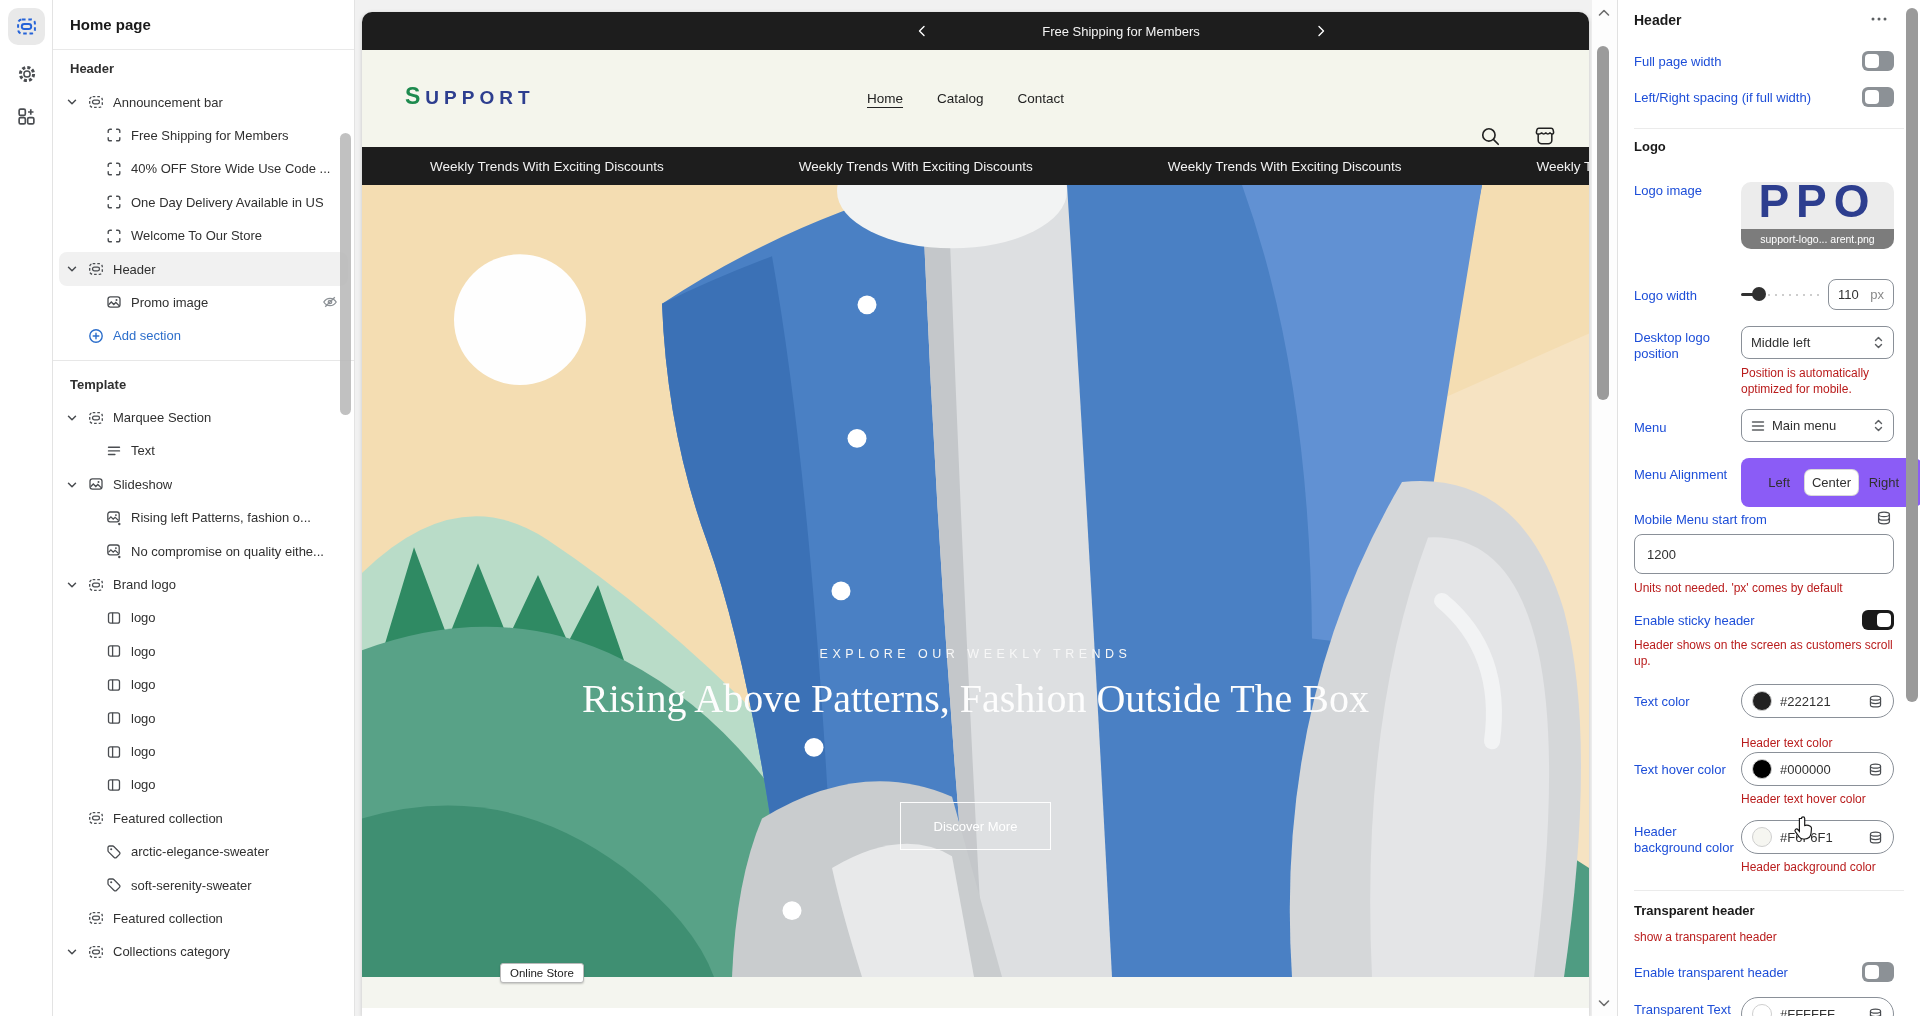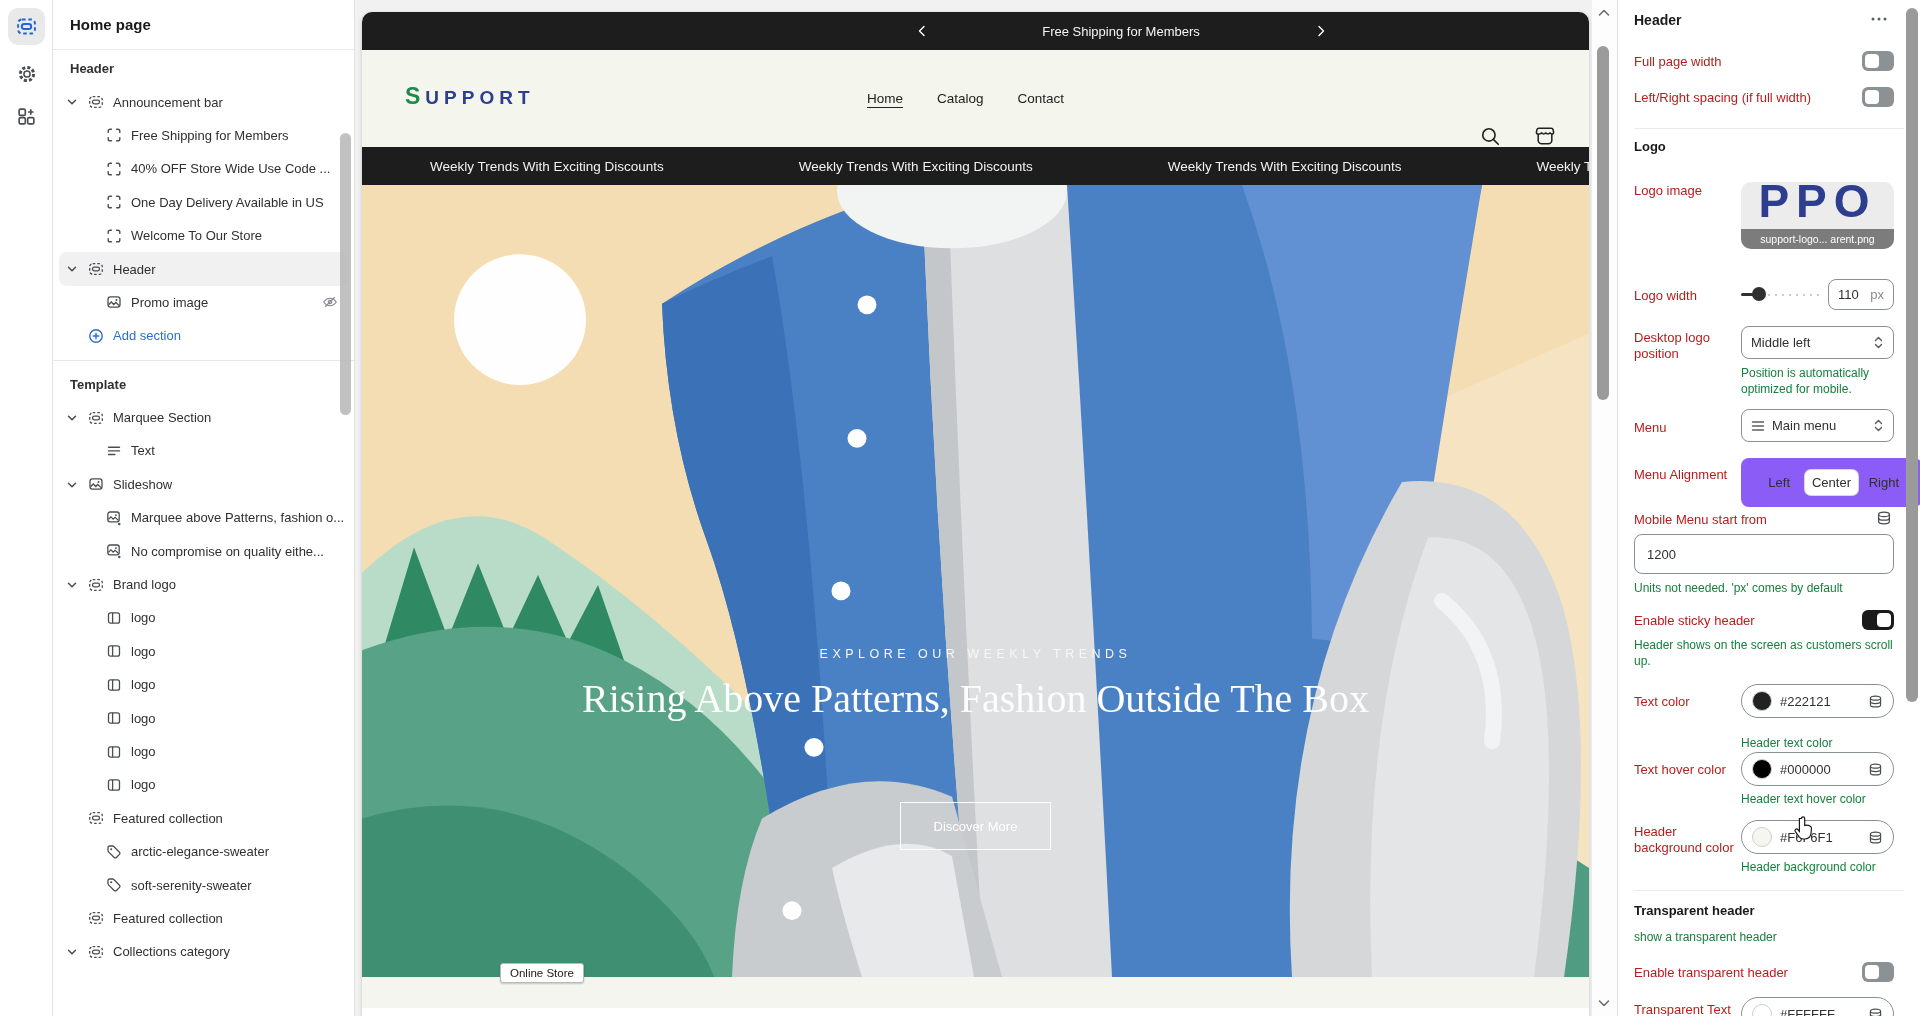--- a/index.html
+++ b/index.html
@@ -52,23 +52,23 @@
   #bottomstrip{height:31px;background:#f4f5ef}
   #storebadge{position:absolute;left:138px;top:951px;background:#fff;border:1px solid #b9b9b9;border-radius:3px;padding:3px 9px;font-size:11.5px;color:#1a1a1a;box-shadow:0 1px 2px rgba(0,0,0,.2)}
 
   
   #pvscroll{position:absolute;left:1592px;top:0;width:25px;height:1016px;background:#fdfdfd}
   #pvscroll .thumb{position:absolute;left:5px;top:46px;width:12px;height:354px;background:#9b9b9b;border-radius:6px}
 
   
   #panel{position:absolute;left:1617px;top:0;width:303px;height:1016px;background:#fff;border-left:1px solid #e1e1e1}
   #panel .ptitle{position:absolute;left:16px;top:12px;font-size:14px;font-weight:bold;color:#1a1a1a}
-  .plabel{position:absolute;left:16px;width:102px;font-size:13px;color:#b91c1c;line-height:1.25}
+  .plabel{position:absolute;left:16px;width:102px;font-size:13px;color:#1d4ed8;line-height:1.25}
   .pwide{width:230px}
-  .phelp{position:absolute;font-size:12px;color:#15803d;line-height:1.3}
+  .phelp{position:absolute;font-size:12px;color:#b91c1c;line-height:1.3}
   .pheading{position:absolute;left:16px;font-size:13px;font-weight:bold;color:#1a1a1a}
   .pdivider{position:absolute;left:16px;right:16px;height:1px;background:#ebebeb}
   .toggle{position:absolute;left:244px;width:32px;height:20px;border-radius:6px;background:#8c9196;cursor:pointer}
   .toggle .knob{position:absolute;top:3px;left:3px;width:14px;height:14px;border-radius:4px;background:#fff}
   .toggle.on{background:#1a1a1a}
   .toggle.on .knob{left:auto;right:3px}
   .pctl{position:absolute;left:123px;width:153px}
   .select{display:flex;align-items:center;gap:7px;height:33px;border:1px solid #8a9098;border-radius:8px;background:#fff;padding:0 9px;font-size:13px;cursor:pointer}
   .select .caret{margin-left:auto}
   .seg{position:absolute;left:123px;width:181px;display:flex;background:#8b5cf6;border-radius:8px;padding:12px;font-size:13px;cursor:pointer}
@@ -300,21 +300,21 @@
 
           <span class="ticon">
             <svg width="16" height="16" viewBox="0 0 16 16" fill="none" stroke="#4a4d51" stroke-width="1.3">
               <rect x="1.8" y="2" width="11.4" height="9.8" rx="2.2"></rect>
               <path d="M2.4 9.4l2.5-2.5 2.3 2.3 1.9-1.9 3.3 3.1"></path>
               <circle cx="9.9" cy="5.1" r=".95" fill="#4a4d51" stroke="none"></circle>
               <circle cx="13.3" cy="14" r="1.2" fill="#4a4d51" stroke="none"></circle>
             </svg>
           </span>
 
-          <span class="lbl">Marquee above Patterns, fashion o...</span>
+          <span class="lbl">Rising left Patterns, fashion o...</span>
 
         </div>
 
         <div class="row ind1">
 
           <span class="ticon">
             <svg width="16" height="16" viewBox="0 0 16 16" fill="none" stroke="#4a4d51" stroke-width="1.3">
               <rect x="1.8" y="2" width="11.4" height="9.8" rx="2.2"></rect>
               <path d="M2.4 9.4l2.5-2.5 2.3 2.3 1.9-1.9 3.3 3.1"></path>
               <circle cx="9.9" cy="5.1" r=".95" fill="#4a4d51" stroke="none"></circle>

